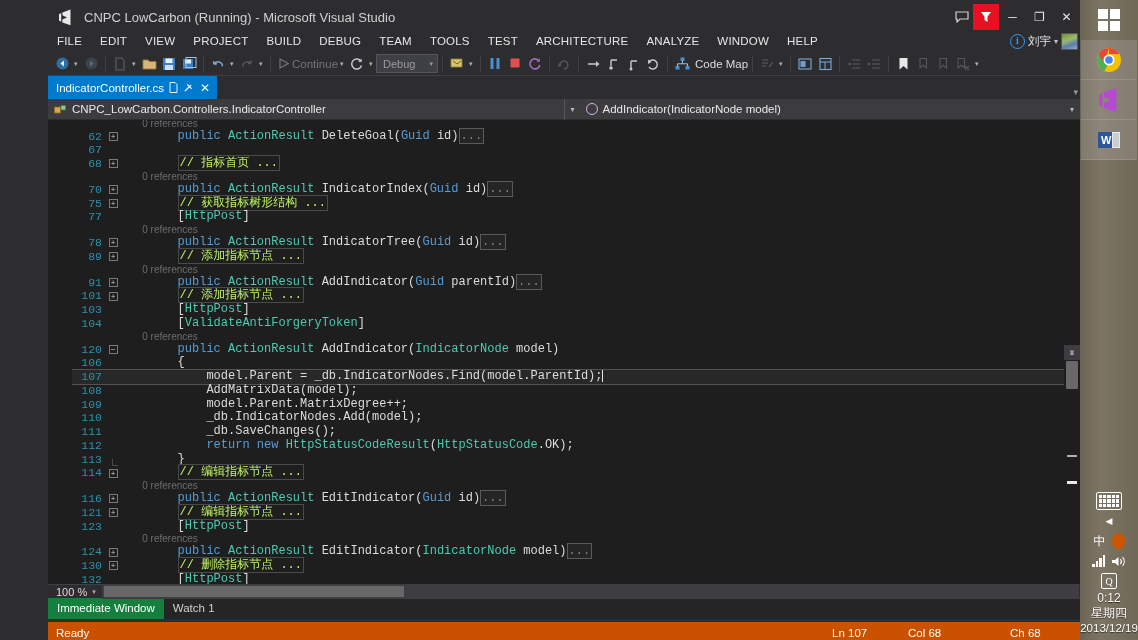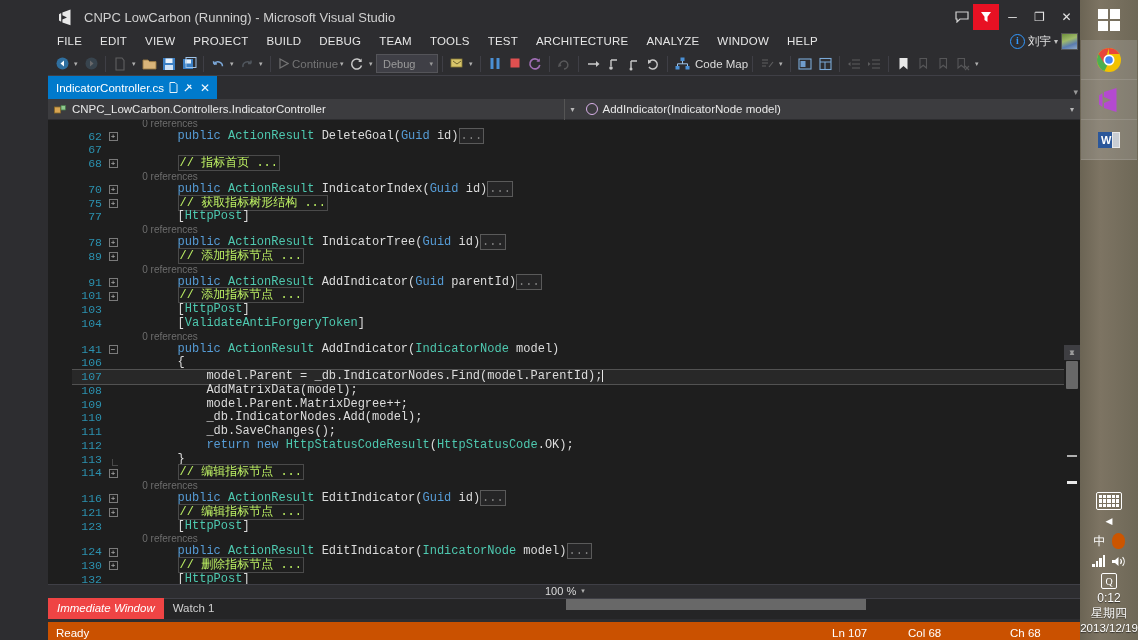--- a/index.html
+++ b/index.html
@@ -241,21 +241,21 @@
     position: absolute; left: 2px; width: 12px;
     background: #686868; border-radius: 1px;
   }
   .vscroll-mark {
     position: absolute; left: 3px; width: 10px; height: 2px;
   }
 
   
   .editor-bottom {
     height: 14px; background: #2d2d30; display: flex;
-    align-items: center; border-top: 1px solid #3f3f46; flex-direction: column;
+    align-items: center; border-top: 1px solid #3f3f46;
   }
   .zoom-box {
     width: 54px; display: flex; align-items: center;
     font-size: 11px; color: #dcdcdc; padding-left: 8px;
   }
   .zoom-caret { font-size: 7px; color: #b0b0b0; margin-left: 5px; }
   .hscroll {
     flex: 1; height: 15px; background: #3e3e42; position: relative;
     margin-right: 1px;
   }
@@ -265,21 +265,21 @@
 
   
   .bottom-tabs {
     height: 21px; background: #252526; display: flex;
     align-items: flex-end; border-top: 1px solid #3f3f46;
   }
   .btab {
     height: 21px; line-height: 21px; padding: 0 9px;
     font-size: 11.5px; color: #d0d0d0;
   }
-  .btab.active { background: #ef4444; color: #ffffff; font-style: italic; }
+  .btab.active { background: #15803d; color: #ffffff; }
   .bottom-panel { height: 3px; background: #2d2d30; }
 
   
   .statusbar {
     height: 22px; background: #ca5100; display: flex;
     align-items: center; color: #ffffff; font-size: 11.5px;
     position: relative;
   }
   .status-ready { padding-left: 8px; }
   .status-field { position: absolute; }
@@ -657,21 +657,21 @@
           <div class="code-line"><span class="ln">77</span><span class="outline"></span><span class="code-text"><span class="punct">        [</span><span class="attr">HttpPost</span><span class="punct">]</span></span></div>
           <div class="code-line ref-line"><span class="ln"></span><span class="outline"></span><span class="code-text"><span class="ref">        0 references</span></span></div>
           <div class="code-line"><span class="ln">78</span><span class="outline"><span class="out-box">+</span></span><span class="code-text"><span class="id">        </span><span class="kw">public</span><span class="id"> </span><span class="typ">ActionResult</span><span class="id"> IndicatorTree(</span><span class="kw">Guid</span><span class="id"> id)</span><span class="collapsed">...</span></span></div>
           <div class="code-line"><span class="ln">89</span><span class="outline"><span class="out-box">+</span></span><span class="code-text"><span class="id">        </span><span class="cmt-collapsed">// 添加指标节点 ...</span></span></div>
           <div class="code-line ref-line"><span class="ln"></span><span class="outline"></span><span class="code-text"><span class="ref">        0 references</span></span></div>
           <div class="code-line"><span class="ln">91</span><span class="outline"><span class="out-box">+</span></span><span class="code-text"><span class="id">        </span><span class="kw">public</span><span class="id"> </span><span class="typ">ActionResult</span><span class="id"> AddIndicator(</span><span class="kw">Guid</span><span class="id"> parentId)</span><span class="collapsed">...</span></span></div>
           <div class="code-line"><span class="ln">101</span><span class="outline"><span class="out-box">+</span></span><span class="code-text"><span class="id">        </span><span class="cmt-collapsed">// 添加指标节点 ...</span></span></div>
           <div class="code-line"><span class="ln">103</span><span class="outline"></span><span class="code-text"><span class="punct">        [</span><span class="attr">HttpPost</span><span class="punct">]</span></span></div>
           <div class="code-line"><span class="ln">104</span><span class="outline"></span><span class="code-text"><span class="punct">        [</span><span class="attr">ValidateAntiForgeryToken</span><span class="punct">]</span></span></div>
           <div class="code-line ref-line"><span class="ln"></span><span class="outline"></span><span class="code-text"><span class="ref">        0 references</span></span></div>
-          <div class="code-line"><span class="ln">141</span><span class="outline"><span class="out-box">−</span></span><span class="code-text"><span class="id">        </span><span class="kw">public</span><span class="id"> </span><span class="typ">ActionResult</span><span class="id"> AddIndicator(</span><span class="typ">IndicatorNode</span><span class="id"> model)</span></span></div>
+          <div class="code-line"><span class="ln">120</span><span class="outline"><span class="out-box">−</span></span><span class="code-text"><span class="id">        </span><span class="kw">public</span><span class="id"> </span><span class="typ">ActionResult</span><span class="id"> AddIndicator(</span><span class="typ">IndicatorNode</span><span class="id"> model)</span></span></div>
           <div class="code-line"><span class="ln">106</span><span class="outline"><span class="out-line-v"></span></span><span class="code-text"><span class="punct">        {</span></span></div>
           <div class="code-line current"><span class="ln">107</span><span class="outline"><span class="out-line-v"></span></span><span class="code-text"><span class="id">            model.Parent = _db.IndicatorNodes.Find(model.ParentId);</span><span class="caret"></span></span></div>
           <div class="code-line"><span class="ln">108</span><span class="outline"><span class="out-line-v"></span></span><span class="code-text"><span class="id">            AddMatrixData(model);</span></span></div>
           <div class="code-line"><span class="ln">109</span><span class="outline"><span class="out-line-v"></span></span><span class="code-text"><span class="id">            model.Parent.MatrixDegree++;</span></span></div>
           <div class="code-line"><span class="ln">110</span><span class="outline"><span class="out-line-v"></span></span><span class="code-text"><span class="id">            _db.IndicatorNodes.Add(model);</span></span></div>
           <div class="code-line"><span class="ln">111</span><span class="outline"><span class="out-line-v"></span></span><span class="code-text"><span class="id">            _db.SaveChanges();</span></span></div>
           <div class="code-line"><span class="ln">112</span><span class="outline"><span class="out-line-v"></span></span><span class="code-text"><span class="id">            </span><span class="kw">return</span><span class="id"> </span><span class="kw">new</span><span class="id"> </span><span class="typ">HttpStatusCodeResult</span><span class="punct">(</span><span class="typ">HttpStatusCode</span><span class="id">.OK);</span></span></div>
           <div class="code-line"><span class="ln">113</span><span class="outline"><span class="out-line-end"></span></span><span class="code-text"><span class="punct">        }</span></span></div>
           <div class="code-line"><span class="ln">114</span><span class="outline"><span class="out-box">+</span></span><span class="code-text"><span class="id">        </span><span class="cmt-collapsed">// 编辑指标节点 ...</span></span></div>
           <div class="code-line ref-line"><span class="ln"></span><span class="outline"></span><span class="code-text"><span class="ref">        0 references</span></span></div>

